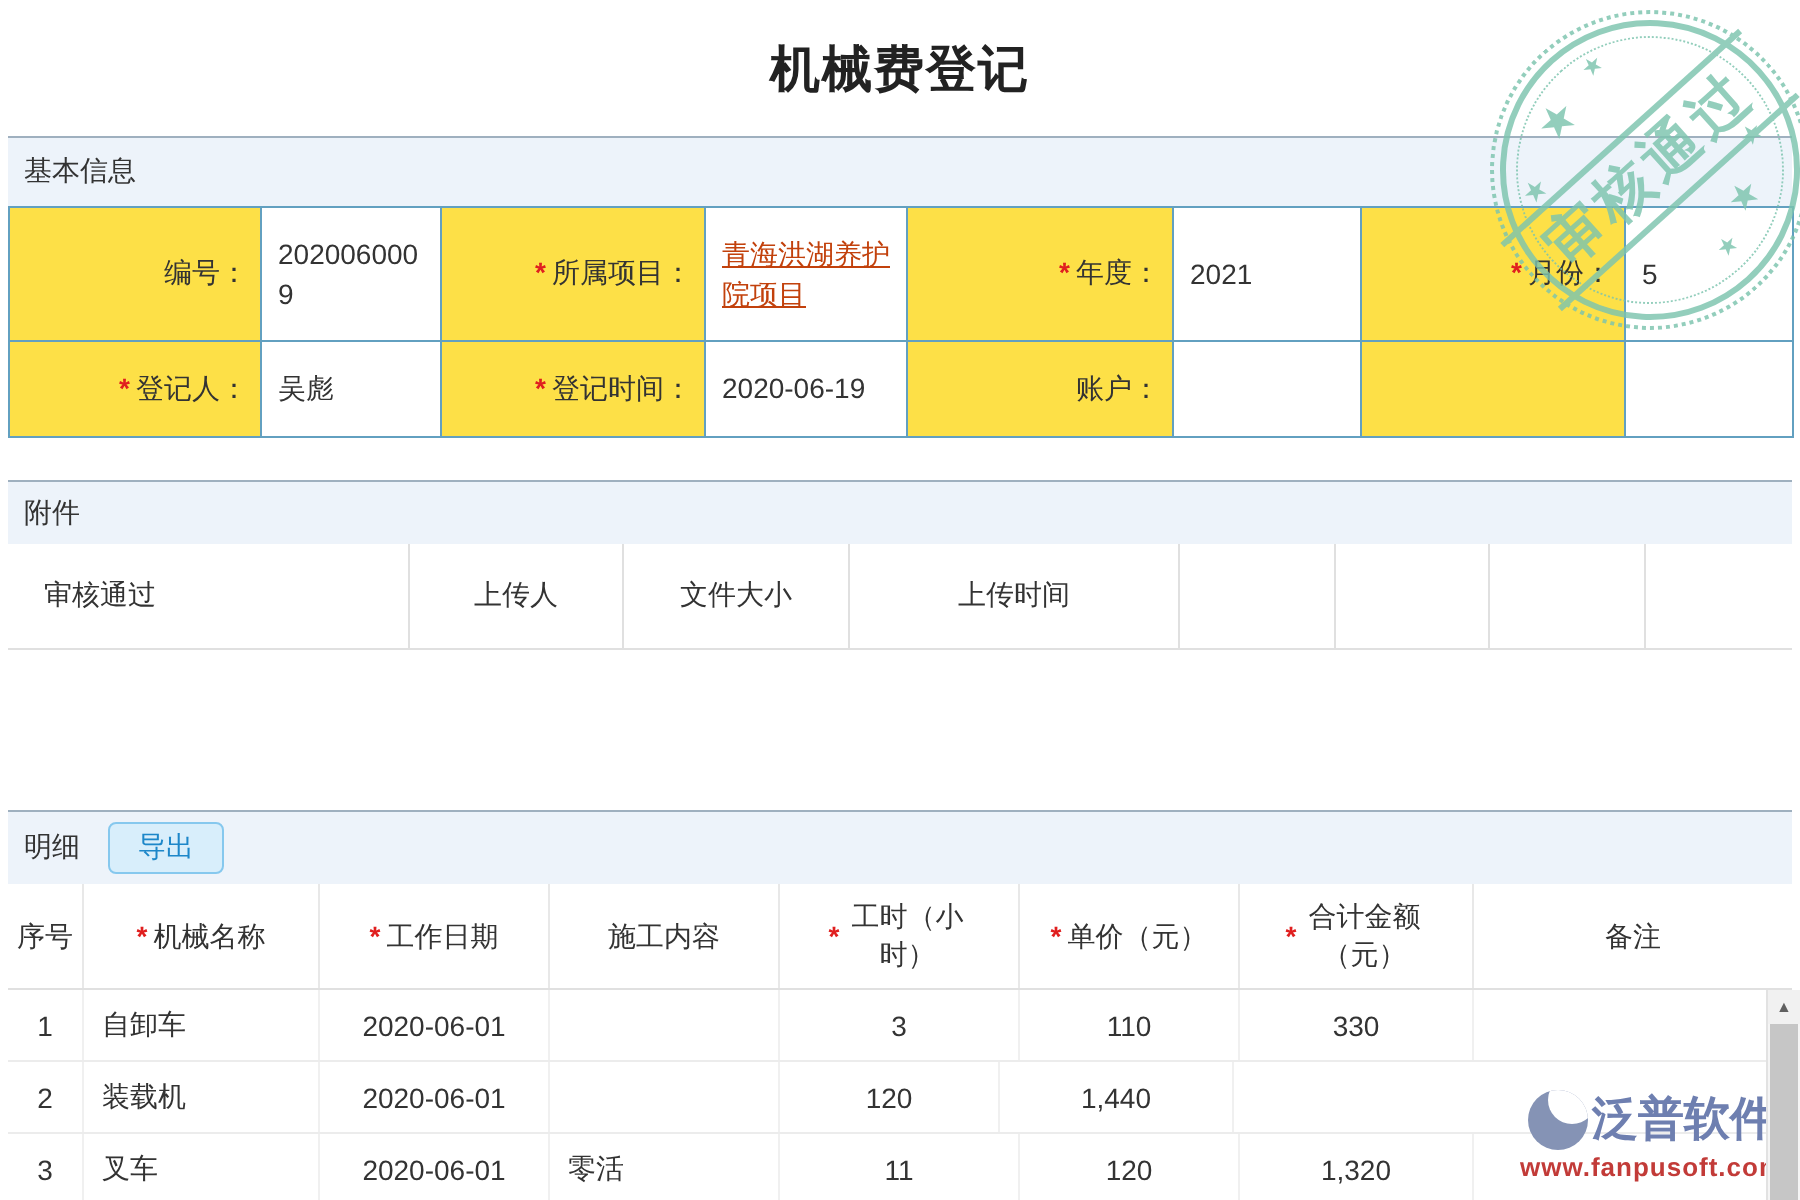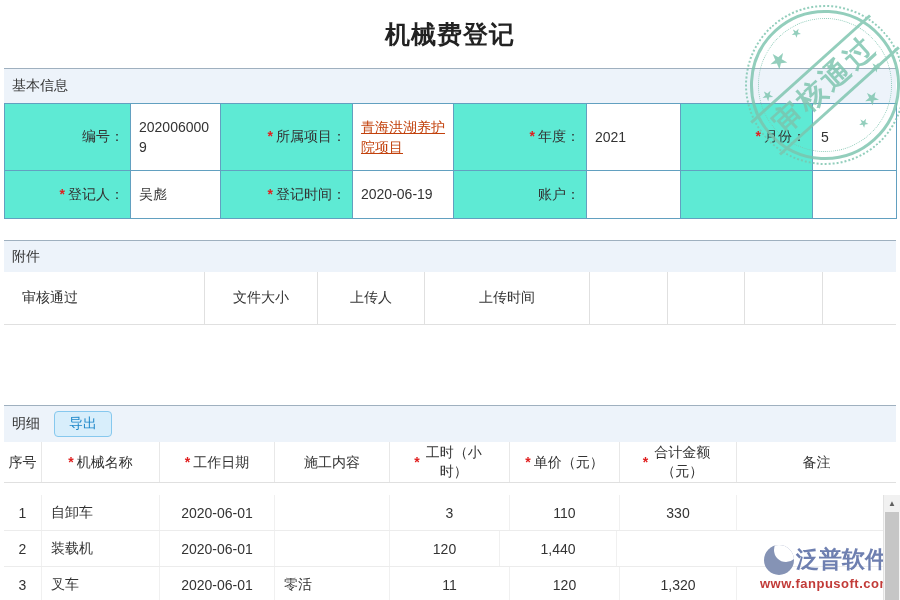--- a/index.html
+++ b/index.html
@@ -20,36 +20,36 @@
   .bar-detail { top: 405px; height: 37px; }
 
   .export-btn { margin-left: 14px; height: 26px; padding: 0 14px; background: #d8eefb;
                 border: 1px solid #86c8ee; border-radius: 4px; color: #1d87c9;
                 font-size: 14px; display: flex; align-items: center; cursor: pointer; }
 
   
   table.basic { position: absolute; left: 4px; top: 103px; width: 892px;
                 border-collapse: collapse; table-layout: fixed; font-size: 14px; }
   table.basic td { border: 1px solid #62a0c0; vertical-align: middle; }
-  td.lbl { background: #5eead4; text-align: right; padding-right: 6px; color: #333; }
+  td.lbl { background: #fde047; text-align: right; padding-right: 6px; color: #333; }
   td.val { background: #fff; text-align: left; padding: 2px 4px 2px 8px; word-break: break-all; line-height: 1.45; }
   .row1 { height: 67px; } .row2 { height: 48px; }
   .req { color: #e01f1f; font-weight: bold; margin-right: 3px; }
   a.proj-link { color: #c2410c; text-decoration: underline; cursor: pointer; }
 
   
   .attach-head { position: absolute; left: 4px; top: 272px; width: 892px; height: 53px;
                  display: flex; border-bottom: 1px solid #e0e0e0; font-size: 14px; background: #fff; }
   .attach-head .cell { border-right: 1px solid #e0e0e0; display: flex; align-items: center;
                        justify-content: center; height: 100%; }
   .attach-head .cell:last-child { border-right: none; }
   .attach-head .cell.first { justify-content: flex-start; padding-left: 18px; }
 
   
-  .det-head { position: absolute; left: 4px; top: 442px; width: 892px; height: 41px;
+  .det-head { position: absolute; left: 4px; top: 442px; width: 892px; height: 53px;
               display: flex; border-bottom: 1px solid #e0e0e0; font-size: 14px; background: #fff; }
   .det-head .cell { border-right: 1px solid #e8e8e8; display: flex; align-items: center;
                     justify-content: center; text-align: center; line-height: 1.35; }
   .det-head .cell:last-child { border-right: none; }
   .hdr-wrap { display: inline-block; max-width: 62px; }
 
   .det-row { position: absolute; left: 4px; width: 892px; height: 36px; display: flex;
              border-bottom: 1px solid #ececec; font-size: 14px; background: #fff; }
   .det-row .cell { border-right: 1px solid #f0f0f0; display: flex; align-items: center;
                    justify-content: center; }
@@ -149,22 +149,22 @@
     </tr>
   </tbody>
     </table>
 
   <div class="section-bar bar-attach">
     <span>附件</span>
   </div>
 
   <div class="attach-head">
     <div class="cell first a-name">审核通过</div>
+    <div class="cell a-uploader">上传人</div>
     <div class="cell a-size">文件大小</div>
-    <div class="cell a-uploader">上传人</div>
     <div class="cell a-time">上传时间</div>
     <div class="cell a-e1"></div>
     <div class="cell a-e2"></div>
     <div class="cell a-e3"></div>
     <div class="cell a-e4"></div>
   </div>
 
   <div class="section-bar bar-detail">
     <span>明细</span>
     <div class="export-btn">导出</div>

